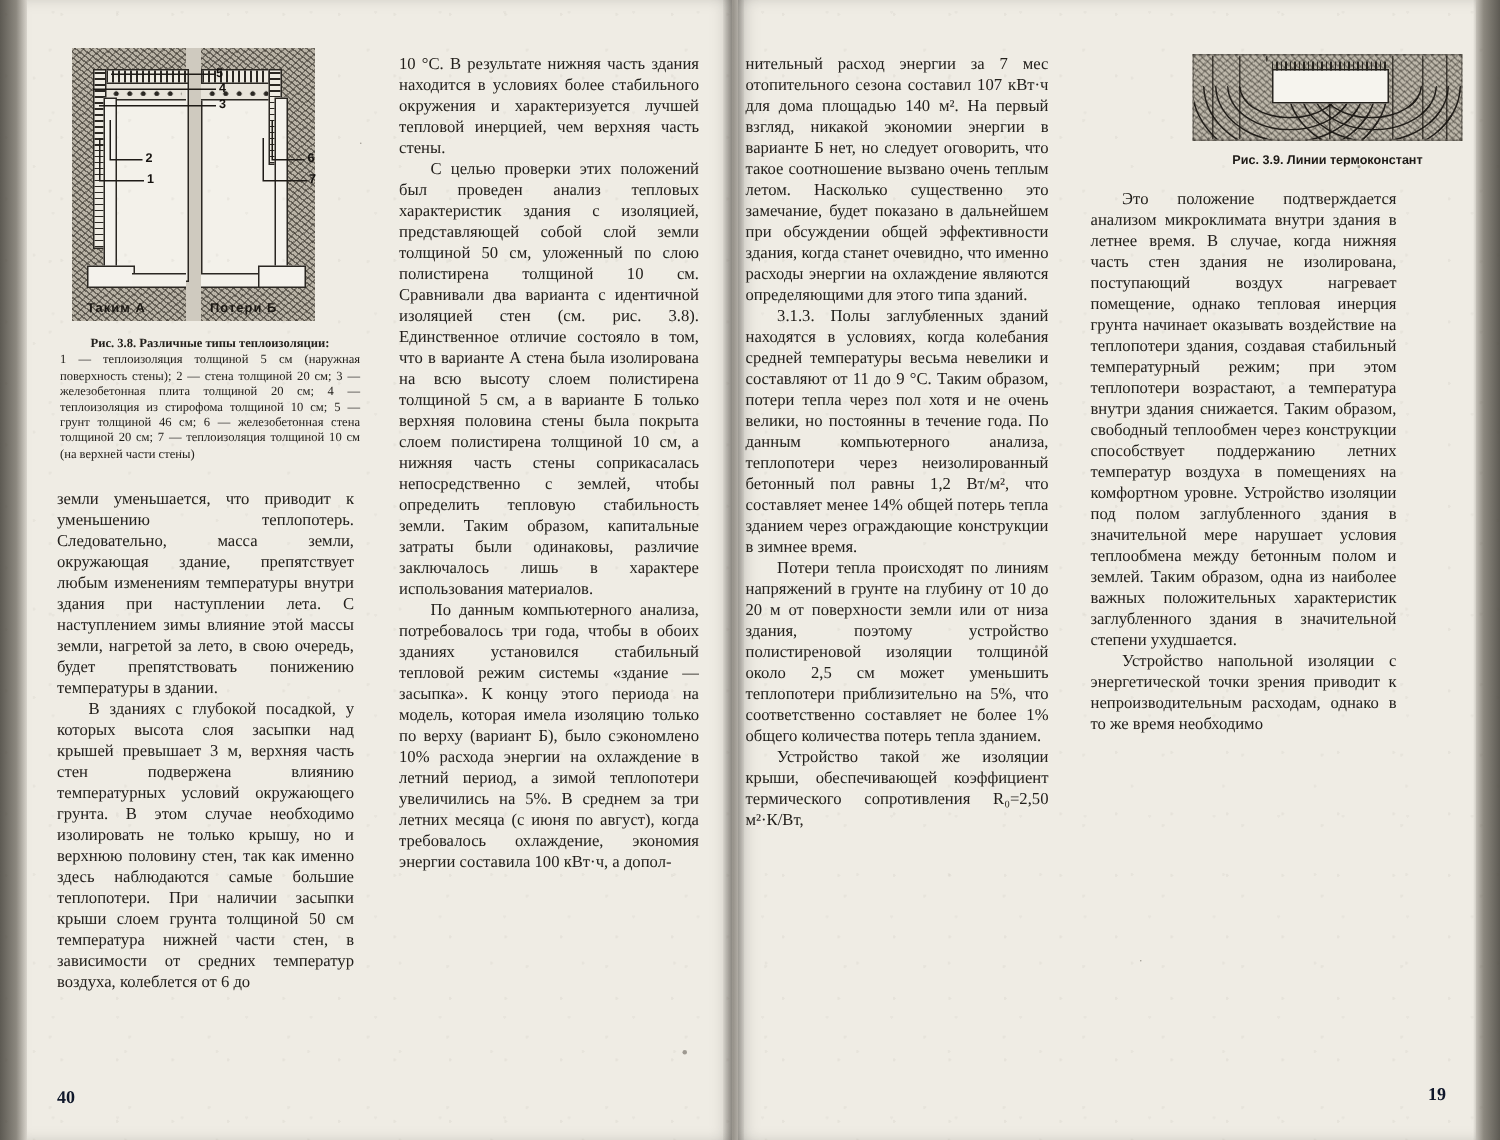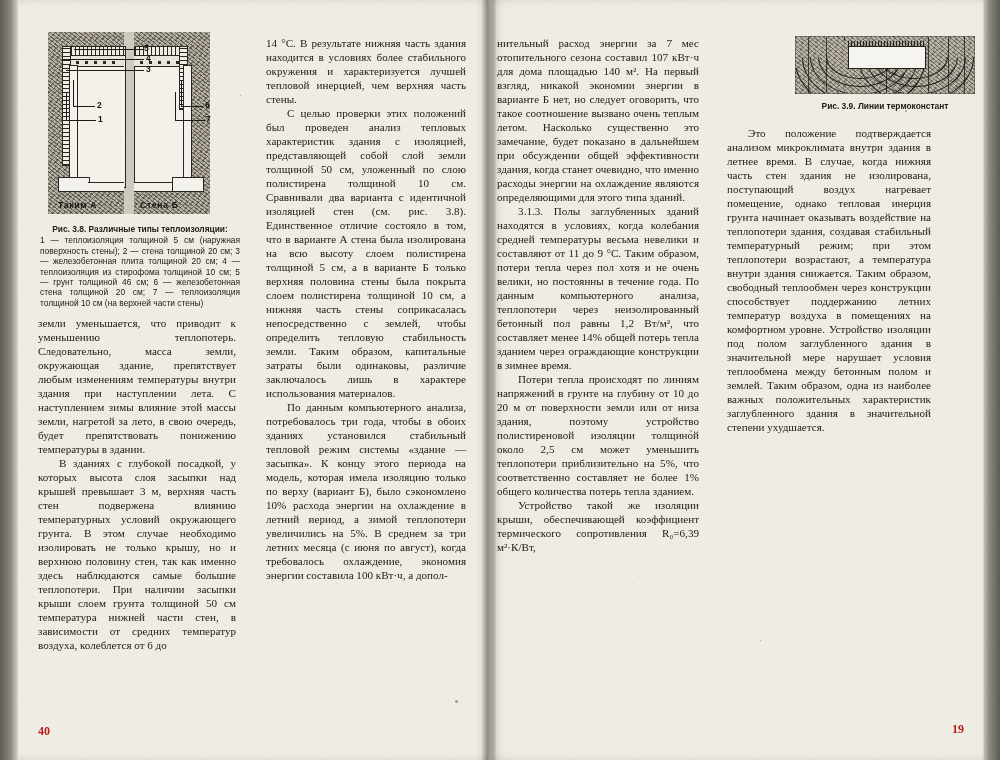--- a/index.html
+++ b/index.html
@@ -48,21 +48,21 @@
     font-size: 11.1px;
     line-height: 14.0px;
     text-align: justify;
     color: #23201c;
     -webkit-font-smoothing: none;
   }
   .col p { margin: 0; text-indent: 1.9em; }
   .col p.noind { text-indent: 0; }
 
   
-  #col1 { left: 38px;  top: 316px; width: 198px; }
+  #col1 { left: 38px;  top: 326px; width: 198px; }
   #col2 { left: 266px; top: 36px;  width: 200px; }
   #col3 { left: 497px; top: 36px;  width: 202px; }
   #col4 { left: 727px; top: 126px; width: 204px; }
 
   
   #fig38 {
     position: absolute; left: 40px; top: 32px; width: 200px;
   }
   .fig38-canvas {
     position: relative;
@@ -122,21 +122,21 @@
     position: absolute;
     font-family: "Liberation Sans", sans-serif;
     font-size: 8.6px; font-weight: bold; color: #1a1713;
     letter-spacing: .7px;
   }
   .figcap {
     font-size: 8.4px;
     line-height: 10.4px;
     text-align: justify;
     color: #23201c;
-    font-family: Liberation Sans, sans-serif;
+    font-family: Liberation Serif, serif;
     margin-top: 10px;
   }
   .figcap .t { text-align: center; font-weight: bold; display: block; margin-bottom: 1px; }
 
   
   #fig39 { position: absolute; left: 793px; top: 36px; width: 184px; }
   .fig39-canvas {
     position: relative; width: 178px; height: 56px; margin: 0 auto;
     background:
       repeating-linear-gradient(40deg, rgba(35,32,26,.42) 0 1px, transparent 1px 3px),
@@ -163,21 +163,21 @@
   .vline { position: absolute; top: 0; width: 1px; background: rgba(25,22,18,.75); z-index: 3; }
   .fig39cap {
     margin-top: 7px; text-align: center; font-weight: bold;
     font-family: "Liberation Sans", sans-serif;
     font-size: 8.4px; color: #1d1a16;
   }
 
   .pagenum {
     position: absolute;
     font-family: "Liberation Serif", serif;
-    font-size: 12px; font-weight: bold; color: #b91c1c;
+    font-size: 12px; font-weight: bold; color: #0f172a;
   }
   #pg-left  { left: 38px;  top: 724px; }
   #pg-right { left: 952px; top: 722px; }
 
   .darkedge {
     position: absolute; top: 0; width: 18px; height: 760px;
     background: linear-gradient(to right, #5d5a53, #8c887f 60%, rgba(140,136,127,0));
   }
   #edge-l { left: 0; }
   #edge-r { left: 982px; transform: scaleX(-1); width: 18px; }
@@ -233,21 +233,21 @@
 
       <span class="calloutnum" style="left:96px; top:11px;">5</span>
       <span class="calloutnum" style="left:98px; top:21px;">4</span>
       <span class="calloutnum" style="left:98px; top:32px;">3</span>
       <span class="calloutnum" style="left:49px; top:68px;">2</span>
       <span class="calloutnum" style="left:50px; top:82px;">1</span>
       <span class="calloutnum" style="left:157px; top:68px;">6</span>
       <span class="calloutnum" style="left:158px; top:82px;">7</span>
 
       <span class="wall-label" style="left:10px; top:168px;">Таким А</span>
-      <span class="wall-label" style="left:92px; top:168px;">Стена Б</span>
+      <span class="wall-label" style="left:92px; top:168px;">Потери Б</span>
     </div>
 
     <div class="figcap">
       <span class="t">Рис. 3.8. Различные типы теплоизоляции:</span>
       <span>1 — теплоизоляция толщиной 5 см (наружная поверхность стены); 2 — стена толщиной 20 см; 3 — железобетонная плита толщиной 20 см; 4 — теплоизоляция из стирофома толщиной 10 см; 5 — грунт толщиной 46 см; 6 — железобетонная стена толщиной 20 см; 7 — теплоизоляция толщиной 10 см (на верхней части стены)</span>
     </div>
   </div>
 
   <div id="fig39">
     <div class="fig39-canvas">
@@ -272,34 +272,35 @@
     </div>
     <div class="fig39cap">Рис. 3.9. Линии термоконстант</div>
   </div>
 
   <div class="col" id="col1">
     <p class="noind">земли уменьшается, что приводит к уменьшению теплопотерь. Следовательно, масса земли, окружающая здание, препятствует любым изменениям температуры внутри здания при наступлении лета. С наступлением зимы влияние этой массы земли, нагретой за лето, в свою очередь, будет препятствовать понижению температуры в здании.</p>
     <p>В зданиях с глубокой посадкой, у которых высота слоя засыпки над крышей превышает 3 м, верхняя часть стен подвержена влиянию температурных условий окружающего грунта. В этом случае необходимо изолировать не только крышу, но и верхнюю половину стен, так как именно здесь наблюдаются самые большие теплопотери. При наличии засыпки крыши слоем грунта толщиной 50 см температура нижней части стен, в зависимости от средних температур воздуха, колеблется от 6 до</p>
   </div>
 
   <div class="col" id="col2">
-    <p class="noind">14 °C. В результате нижняя часть здания находится в условиях более стабильного окружения и характеризуется лучшей тепловой инерцией, чем верхняя часть стены.</p>
+    <p class="noind">10 °C. В результате нижняя часть здания находится в условиях более стабильного окружения и характеризуется лучшей тепловой инерцией, чем верхняя часть стены.</p>
     <p>С целью проверки этих положений был проведен анализ тепловых характеристик здания с изоляцией, представляющей собой слой земли толщиной 50 см, уложенный по слою полистирена толщиной 10 см. Сравнивали два варианта с идентичной изоляцией стен (см. рис. 3.8). Единственное отличие состояло в том, что в варианте А стена была изолирована на всю высоту слоем полистирена толщиной 5 см, а в варианте Б только верхняя половина стены была покрыта слоем полистирена толщиной 10 см, а нижняя часть стены соприкасалась непосредственно с землей, чтобы определить тепловую стабильность земли. Таким образом, капитальные затраты были одинаковы, различие заключалось лишь в характере использования материалов.</p>
     <p>По данным компьютерного анализа, потребовалось три года, чтобы в обоих зданиях установился стабильный тепловой режим системы «здание — засыпка». К концу этого периода на модель, которая имела изоляцию только по верху (вариант Б), было сэкономлено 10% расхода энергии на охлаждение в летний период, а зимой теплопотери увеличились на 5%. В среднем за три летних месяца (с июня по август), когда требовалось охлаждение, экономия энергии составила 100 кВт·ч, а допол-</p>
   </div>
 
   <div class="col" id="col3">
     <p class="noind">нительный расход энергии за 7 мес отопительного сезона составил 107 кВт·ч для дома площадью 140 м². На первый взгляд, никакой экономии энергии в варианте Б нет, но следует оговорить, что такое соотношение вызвано очень теплым летом. Насколько существенно это замечание, будет показано в дальнейшем при обсуждении общей эффективности здания, когда станет очевидно, что именно расходы энергии на охлаждение являются определяющими для этого типа зданий.</p>
     <p>3.1.3. Полы заглубленных зданий находятся в условиях, когда колебания средней температуры весьма невелики и составляют от 11 до 9 °C. Таким образом, потери тепла через пол хотя и не очень велики, но постоянны в течение года. По данным компьютерного анализа, теплопотери через неизолированный бетонный пол равны 1,2 Вт/м², что составляет менее 14% общей потерь тепла зданием через ограждающие конструкции в зимнее время.</p>
     <p>Потери тепла происходят по линиям напряжений в грунте на глубину от 10 до 20 м от поверхности земли или от низа здания, поэтому устройство полистиреновой изоляции толщиной около 2,5 см может уменьшить теплопотери приблизительно на 5%, что соответственно составляет не более 1% общего количества потерь тепла зданием.</p>
-    <p>Устройство такой же изоляции крыши, обеспечивающей коэффициент термического сопротивления R₀=6,39 м²·К/Вт,</p>
+    <p>Устройство такой же изоляции крыши, обеспечивающей коэффициент термического сопротивления R₀=2,50 м²·К/Вт,</p>
   </div>
 
   <div class="col" id="col4">
     <p>Это положение подтверждается анализом микроклимата внутри здания в летнее время. В случае, когда нижняя часть стен здания не изолирована, поступающий воздух нагревает помещение, однако тепловая инерция грунта начинает оказывать воздействие на теплопотери здания, создавая стабильный температурный режим; при этом теплопотери возрастают, а температура внутри здания снижается. Таким образом, свободный теплообмен через конструкции способствует поддержанию летних температур воздуха в помещениях на комфортном уровне. Устройство изоляции под полом заглубленного здания в значительной мере нарушает условия теплообмена между бетонным полом и землей. Таким образом, одна из наиболее важных положительных характеристик заглубленного здания в значительной степени ухудшается.</p>
+    <p>Устройство напольной изоляции с энергетической точки зрения приводит к непроизводительным расходам, однако в то же время необходимо</p>
   </div>
 
   <div class="pagenum" id="pg-left">40</div>
   <div class="pagenum" id="pg-right">19</div>
 
   <div class="grain"></div>
 <div class="speck" style="left: 120px; top: 300px; width: 1px; height: 1px;"></div>
     <div class="speck" style="left: 310px; top: 520px; width: 2px; height: 2px;"></div>
     <div class="speck" style="left: 620px; top: 210px; width: 3px; height: 3px;"></div>
     <div class="speck" style="left: 760px; top: 640px; width: 1px; height: 1px;"></div>

